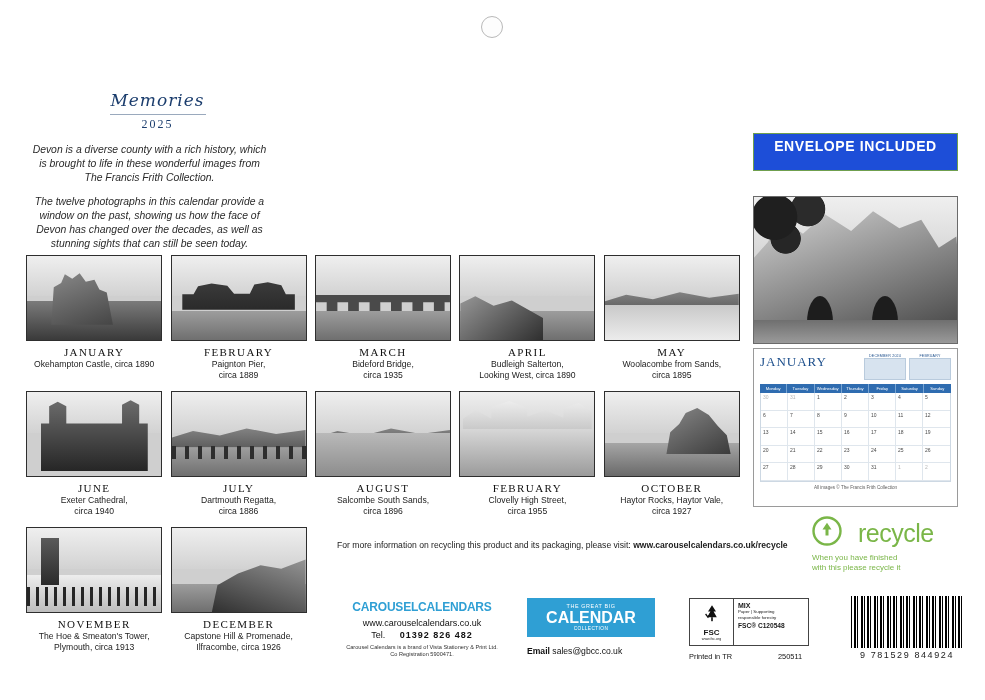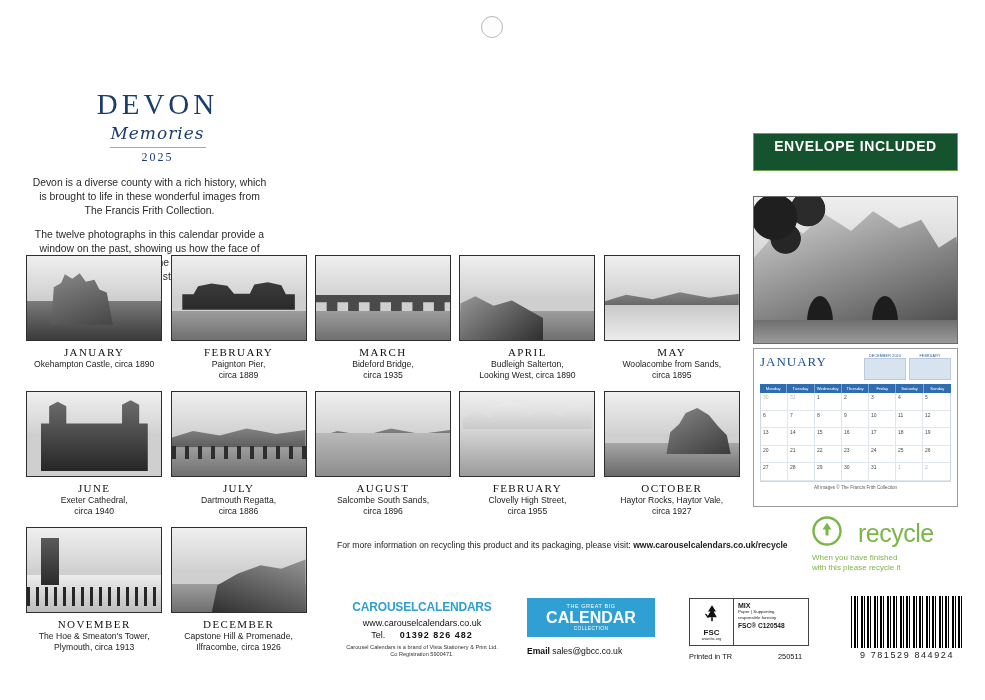--- a/index.html
+++ b/index.html
@@ -42,21 +42,21 @@
   }
   .intro-year {
     font-family:"Liberation Serif", serif;
     font-size:12px; color:#1b3d6d; letter-spacing:2px;
   }
   .intro-body {
     margin-top:11px;
     font-size:10.4px; line-height:14.2px;
     color:#2a2a2a;
   }
-  .intro-body p { margin:0 16px 9px 0; }
+  .intro-body p { margin:0 16px 9px 0;font-style:italic; }
 
   
   .grid {
     position:absolute; left:22px; top:255px;
     width:722px;
   }
   .row { display:flex; gap:0px; }
   .cell {
     width:144.4px;
     padding:0 4px;
@@ -128,21 +128,21 @@
               background:linear-gradient(#5a5a5a,#2b2b2b); }
   .crowd    { position:absolute; left:0; right:0; bottom:8%; height:22%;
               background:repeating-linear-gradient(90deg,#262626 0 3px,transparent 3px 9px); }
   .headland { position:absolute; right:0; bottom:0; width:70%; height:70%;
               background:linear-gradient(200deg,#9b9b9b,#303030);
               clip-path: polygon(100% 100%,0 100%,6% 54%,28% 34%,52% 20%,74% 26%,100% 10%); }
 
   
   .env-badge {
     position:absolute; left:753px; top:133px; width:205px; height:38px;
-    background:#14532d; border:1px solid #6f9f4e;
+    background:#1d4ed8; border:1px solid #6f9f4e;
     color:#ffffff; text-align:center;
     padding-top:4px;
   }
   .env-badge .l1 { font-size:14px; font-weight:bold; letter-spacing:0.6px; }
   .env-badge .l2 { font-size:8.6px; font-weight:bold; letter-spacing:0.3px; margin-top:16px; }
 
   .cover-photo {
     position:absolute; left:753px; top:196px; width:205px; height:148px;
     border:1px solid #6a6a6a; overflow:hidden; background:#bdbdbd;
   }
@@ -296,21 +296,20 @@
     font-size:9px; letter-spacing:1.6px; text-align:center; margin-top:2px;
     font-family:"Liberation Sans", sans-serif;
   }
 </style>
 </head>
 <body>
 
 <div class="punch-hole"></div>
 
 <div class="intro">
-  <div class="intro-title">DEVON</div>
   <div class="intro-sub">Memories</div>
   <div class="intro-rule"></div>
   <div class="intro-year">2025</div>
   <div class="intro-body">
     <p>Devon is a diverse county with a rich history, which is brought to life in these wonderful images from The Francis Frith Collection.</p>
     <p>The twelve photographs in this calendar provide a window on the past, showing us how the face of Devon has changed over the decades, as well as stunning sights that can still be seen today.</p>
   </div>
 </div>
 
 <div class="grid">

